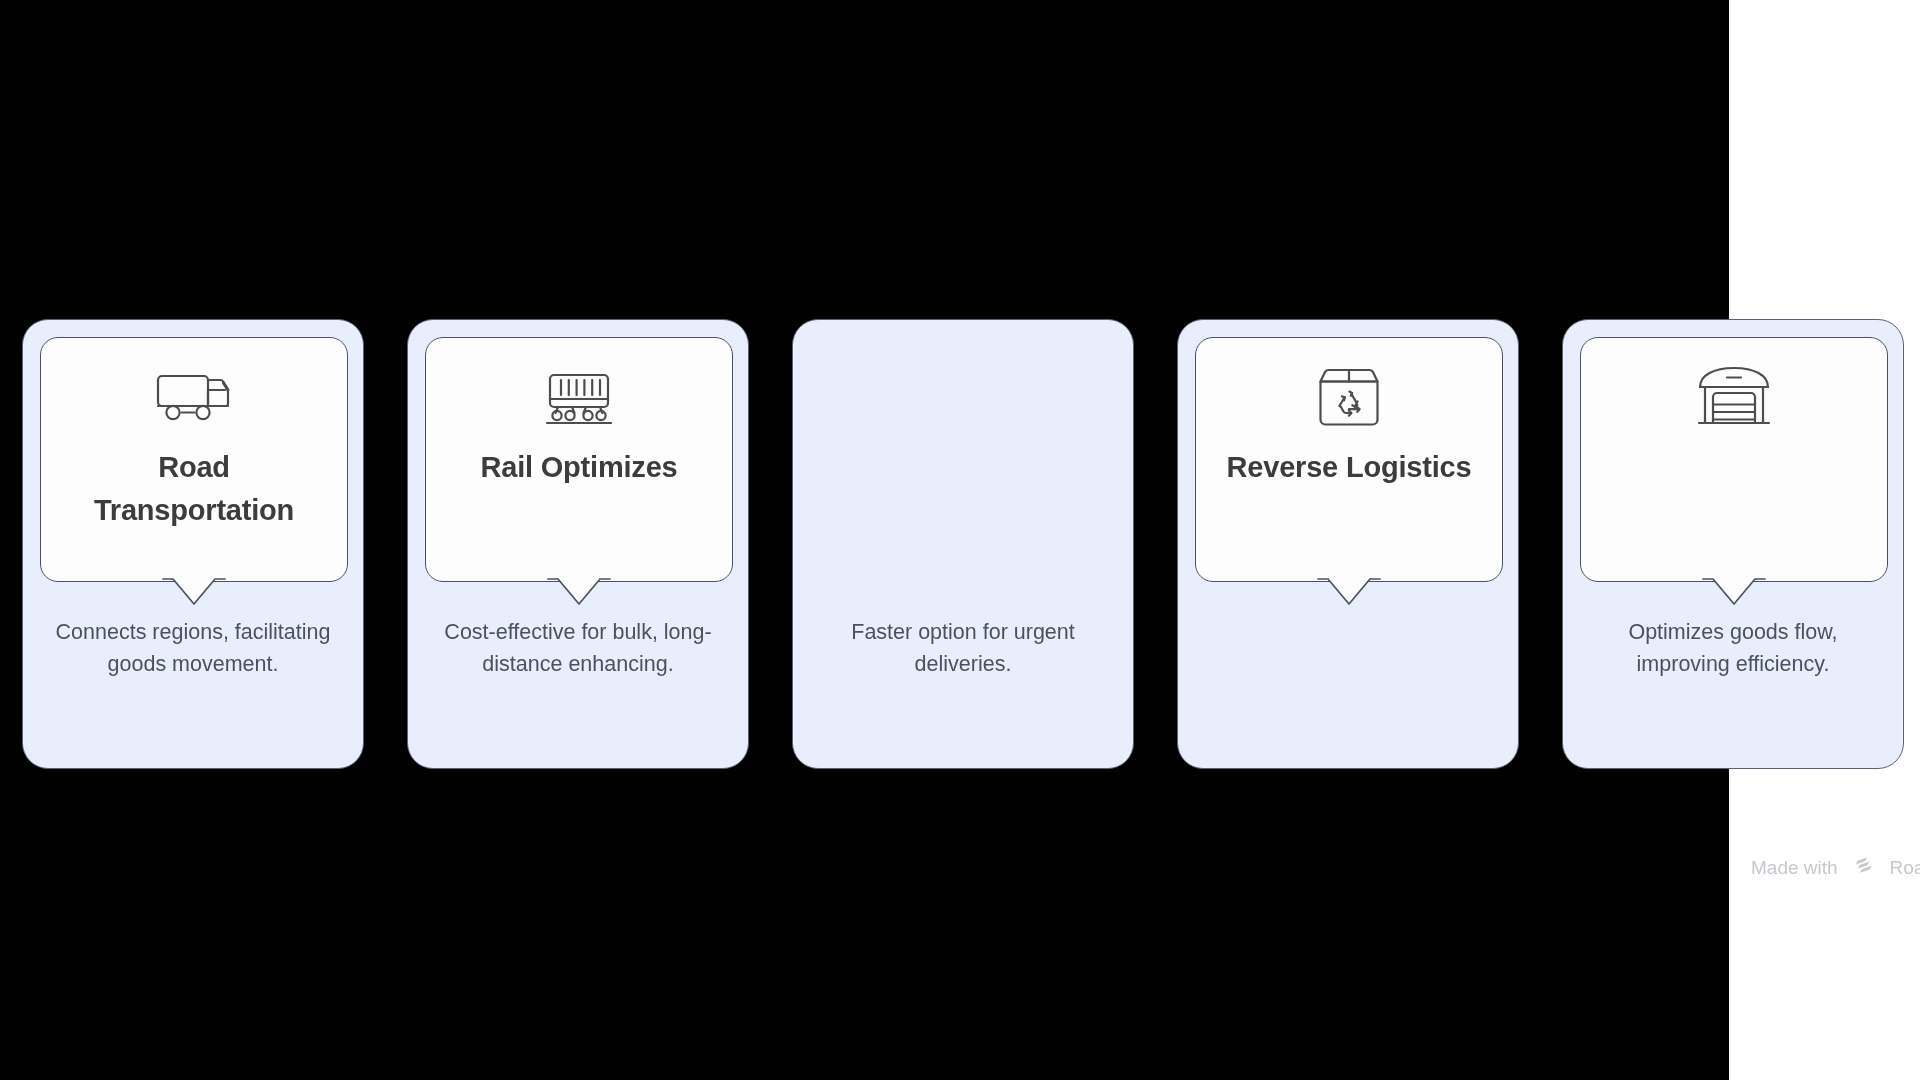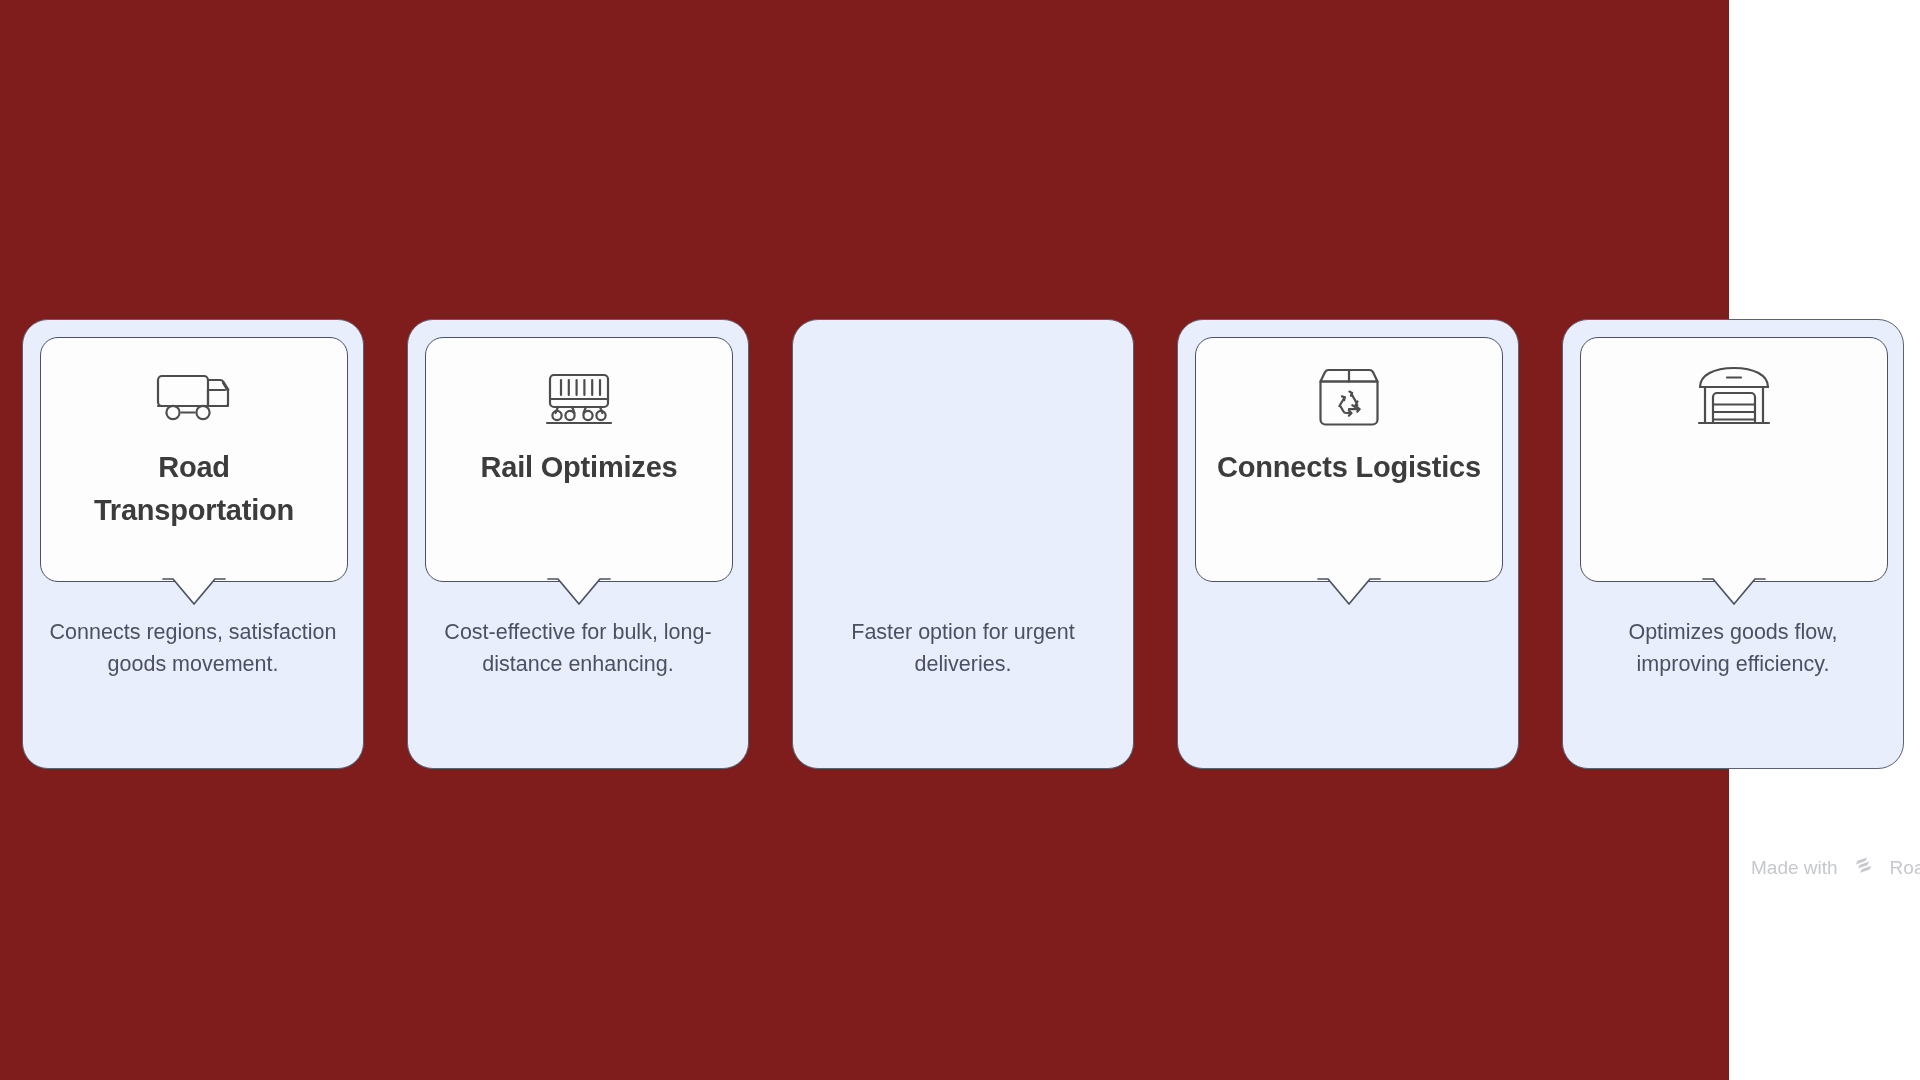--- a/index.html
+++ b/index.html
@@ -9,21 +9,21 @@
     height: 1080px;
     background: #ffffff;
     font-family: "Liberation Sans", sans-serif;
     overflow: hidden;
   }
 
   #canvas {
     position: relative;
     width: 1729px;
     height: 1080px;
-    background: #7f1d1d;
+    background: #000000;
   }
 
   
   #cards {
     position: absolute;
     top: 319px;
     left: 22px;
     width: 1898px;
     display: flex;
     flex-direction: row;
@@ -138,21 +138,21 @@
             <circle cx="47" cy="46.5" r="6.6"></circle>
             <path d="M25.5 46.5 h13"></path>
           </svg>
         </div>
         <div class="card-title">Road Transportation</div>
         <svg class="tail" viewBox="0 0 62 27">
           <path d="M0 0 L10 0 L31 25 L52 0 L62 0 L62 -4 L0 -4 Z" fill="#fdfdfe" stroke="none"></path>
           <path d="M0 0 L10 0 L31 25 L52 0 L62 0" fill="none" stroke="#4b5264" stroke-width="1.7" stroke-linejoin="round" stroke-linecap="round"></path>
         </svg>
       </div>
-      <div class="card-desc">Connects regions, satisfaction goods movement.</div>
+      <div class="card-desc">Connects regions, facilitating goods movement.</div>
     </div>
 
     <div class="card">
       <div class="bubble">
         <div class="icon-wrap">
           <svg width="72" height="62" viewBox="0 0 72 62" fill="none" stroke="#4d4d4d" stroke-width="2.2" stroke-linecap="round" stroke-linejoin="round">
             <path d="M11 9 h50 a4 4 0 0 1 4 4 v20 h-58 v-20 a4 4 0 0 1 4 -4 z"></path>
             <path d="M18 14 v15 M25.8 14 v15 M33.6 14 v15 M41.4 14 v15 M49.2 14 v15 M57 14 v15"></path>
             <path d="M7 33 h58 v4 a4 4 0 0 1 -4 4 h-50 a4 4 0 0 1 -4 -4 z"></path>
             <path d="M15 41 l-2.5 6 M29 41 l2.5 6 M43 41 l-2.5 6 M57 41 l2.5 6"></path>
@@ -188,21 +188,21 @@
             <path d="M28.7 33.2 l-5.3 8.8"></path>
             <path d="M25.9 32.4 l2.9 0.9 l-0.7 3"></path>
             <path d="M43.4 45.1 l-10.4 0.1"></path>
             <path d="M41.2 47.8 l2.3 -2.6 l-2.4 -2.1"></path>
             <path d="M41.5 37.4 l-2.6 5.3"></path>
             <path d="M36.3 41.2 l2.7 1.6 l2.4 -1.6"></path>
             <path d="M24.5 42.3 l3 5.2 a3 3 0 0 0 2.6 1.5 h5"></path>
             <path d="M32.8 46.4 l2.6 2.7 l-2.6 2.6"></path>
           </svg>
         </div>
-        <div class="card-title">Connects Logistics</div>
+        <div class="card-title">Reverse Logistics</div>
         <svg class="tail" viewBox="0 0 62 27">
           <path d="M0 0 L10 0 L31 25 L52 0 L62 0 L62 -4 L0 -4 Z" fill="#fdfdfe" stroke="none"></path>
           <path d="M0 0 L10 0 L31 25 L52 0 L62 0" fill="none" stroke="#4b5264" stroke-width="1.7" stroke-linejoin="round" stroke-linecap="round"></path>
         </svg>
       </div>
     </div>
 
     <div class="card">
       <div class="bubble">
         <div class="icon-wrap">

